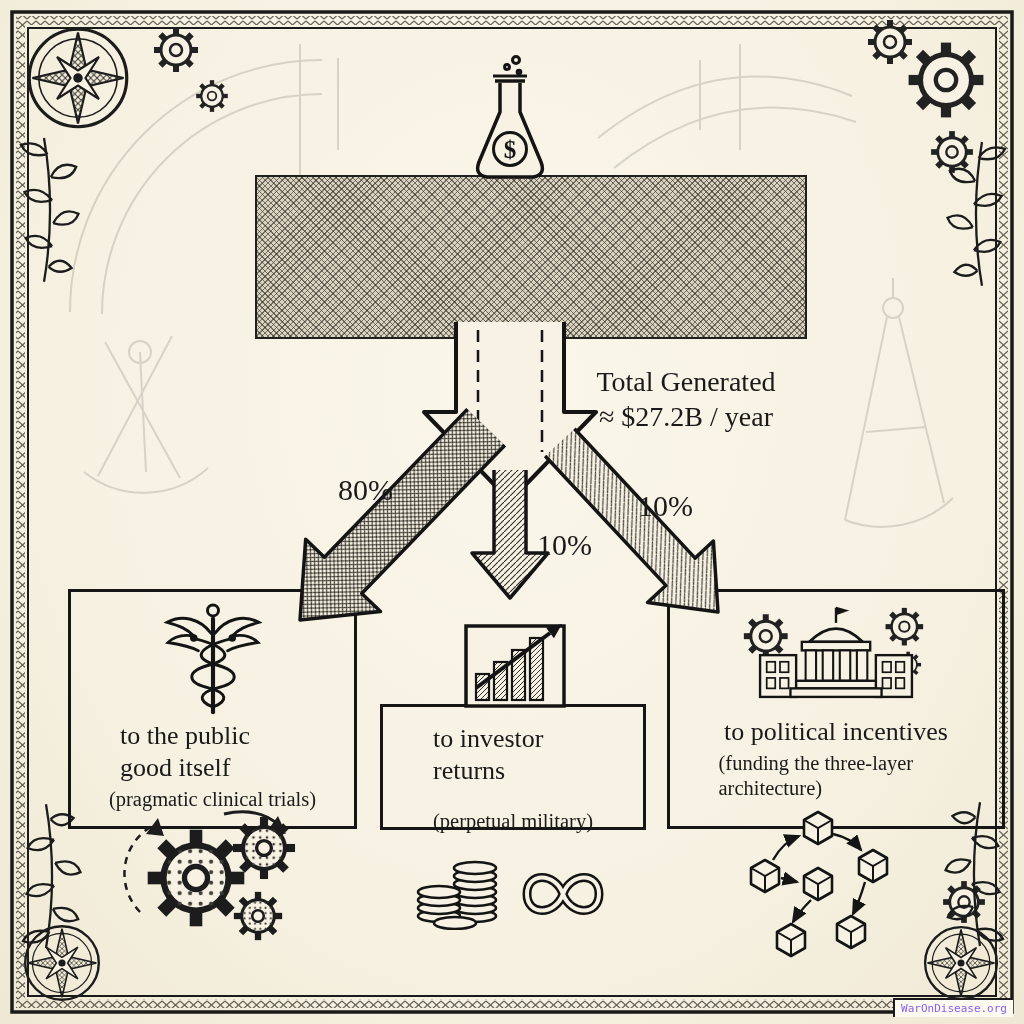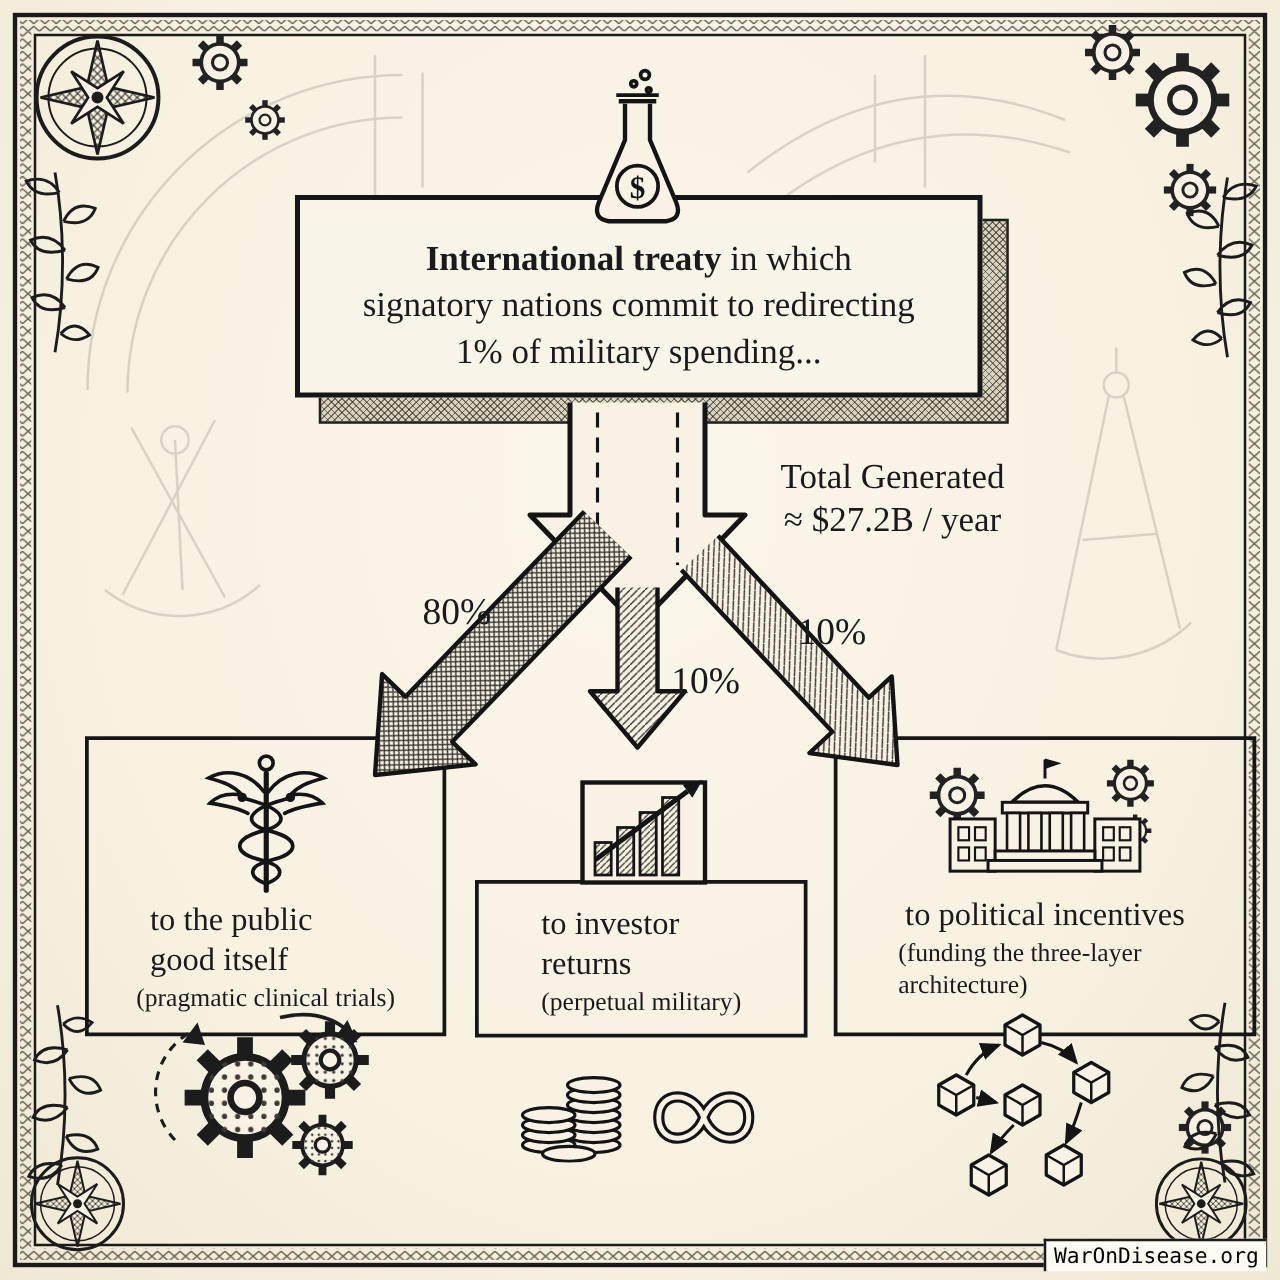--- a/index.html
+++ b/index.html
@@ -23,51 +23,51 @@
     box-sizing:border-box;border:4px solid #161616;background:#f8f4e7;
     display:flex;align-items:flex-end;justify-content:center;
   }
   .treaty-text{width:100%;text-align:center;font-size:28px;line-height:37px;padding-bottom:14px;}
   .treaty-text strong{font-weight:700;}
 
   .flask-wrap{position:absolute;left:462px;top:52px;width:100px;height:144px;z-index:6;}
   .flask-wrap text{font-family:"Liberation Serif","DejaVu Serif",serif;fill:#141414;}
 
   .total-label{position:absolute;left:566px;top:364px;width:240px;z-index:6;
-    text-align:center;font-size:28px;line-height:35px;padding-left:28px;}
+    text-align:center;font-size:28px;line-height:35px;}
 
   .pct{position:absolute;z-index:6;font-size:30px;font-weight:500;}
   .pct-0{left:338px;top:473px;text-align:center;}
   .pct-1{left:537px;top:528px;}
   .pct-2{left:638px;top:489px;}
 
   .bbox{position:absolute;box-sizing:border-box;border:3.5px solid #161616;z-index:3;
     display:flex;flex-direction:column;align-items:center;text-align:left;}
   .bbox-0{left:68px;top:589px;width:289px;height:240px;padding-top:8px;}
-  .bbox-1{left:380px;top:704px;width:266px;height:126px;padding-top:14px;}
+  .bbox-1{left:380px;top:704px;width:266px;height:126px;padding-top:14px;gap:19px;}
   .bbox-2{left:667px;top:589px;width:338px;height:240px;padding-top:10px;}
   .btitle{font-size:26px;line-height:32px;margin-top:2px;}
   .bbox-0 .btitle{max-width:185px;}
   .bbox-1 .btitle{max-width:160px;}
   .bbox-2 .btitle{max-width:280px;}
   .bsub{font-size:20.5px;line-height:25px;margin-top:3px;}
   .bbox-0 .bsub{max-width:270px;}
   .bbox-1 .bsub{max-width:240px;}
   .bbox-2 .bsub{max-width:235px;}
 
   .chart-icon-wrap{position:absolute;left:460px;top:610px;width:120px;height:100px;z-index:5;}
   .cluster{position:absolute;z-index:5;}
   .cluster-gears{left:112px;top:800px;width:200px;height:150px;}
   .cluster-coins{left:405px;top:820px;width:210px;height:110px;}
   .cluster-cubes{left:733px;top:808px;width:170px;height:160px;}
 
   .site-label{
     position:absolute;right:11px;bottom:7px;z-index:7;
-    font-family:"DejaVu Sans Mono","Liberation Mono",monospace;font-size:17px;
-    background:#fcfaf1;color:#000000;padding:2px 6px;border-top:2px solid #1a1a1a;border-left:2px solid #1a1a1a;
+    font-family:"DejaVu Sans Mono","Liberation Mono",monospace;font-size:11px;
+    background:#fcfaf1;color:#8b5cf6;padding:2px 6px;border-top:2px solid #1a1a1a;border-left:2px solid #1a1a1a;
   }
 </style>
 </head>
 <body>
 
 <div class="canvas">
 
   <svg class="bg" viewBox="0 0 1024 1024" aria-hidden="true">
     <defs>
       <pattern id="xhB" width="6" height="6" patternUnits="userSpaceOnUse">
@@ -141,29 +141,20 @@
 
     <use href="#rose" transform="translate(62,963) scale(0.8)"></use>
     <use href="#sprig" transform="translate(46,948) scale(1.15,-1.15)"></use>
 
     <use href="#rose" transform="translate(961,963) scale(0.78)"></use>
     <use href="#gear8" transform="translate(964,902) scale(0.95)"></use>
     <use href="#sprig" transform="translate(980,946) scale(-1.15,-1.15)"></use>
   </svg>
 
   <div class="treaty-shadow"></div>
-  <div class="treaty-box">
-    <div class="treaty-text">
-      <div>
-        <strong>International treaty</strong><span> in which</span>
-      </div>
-      <div>signatory nations commit to redirecting</div>
-      <div>1% of military spending...</div>
-    </div>
-  </div>
 
   <div class="flask-wrap">
     <svg viewBox="0 0 100 142" width="100" height="142">
       <g stroke="#141414" fill="none" stroke-width="3">
         <circle cx="54" cy="8" r="3.5"></circle>
         <circle cx="45" cy="15" r="2.4"></circle>
         <circle cx="57" cy="20" r="1.8"></circle>
         <path d="M31,24 H65"></path>
         <path d="M33,29 H63" stroke-width="3.5"></path>
         <path d="M38,31 V60 L17,110 Q12,123 25,125 L71,125 Q84,123 79,110 L58,60 V31" fill="#f7f2e3" stroke-width="3.5" stroke-linejoin="round"></path>

